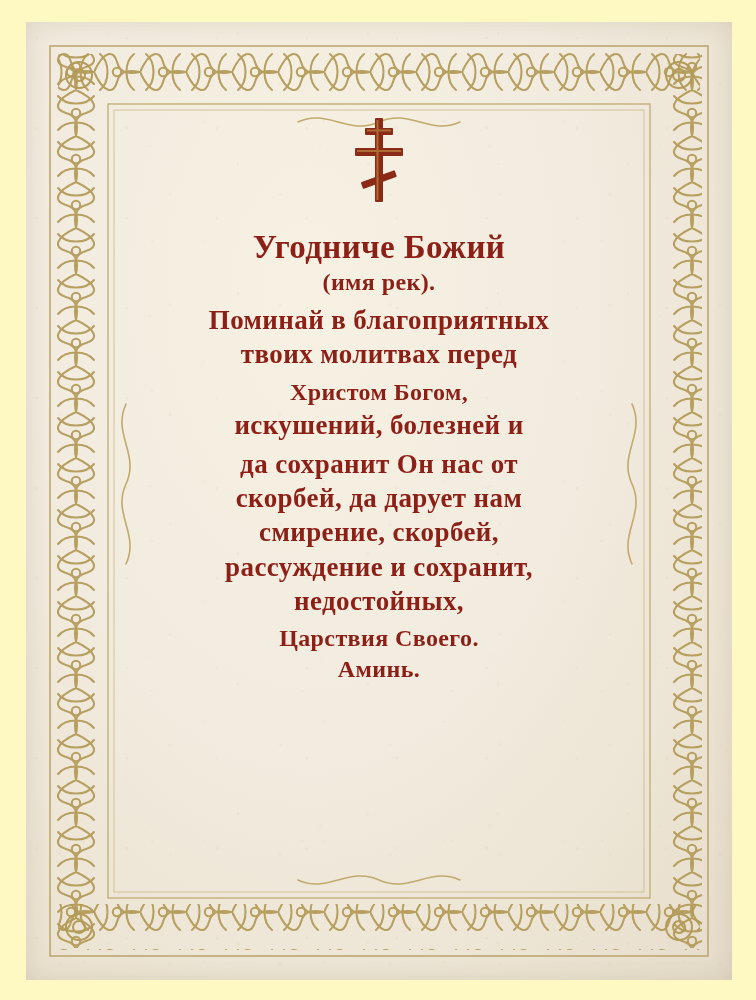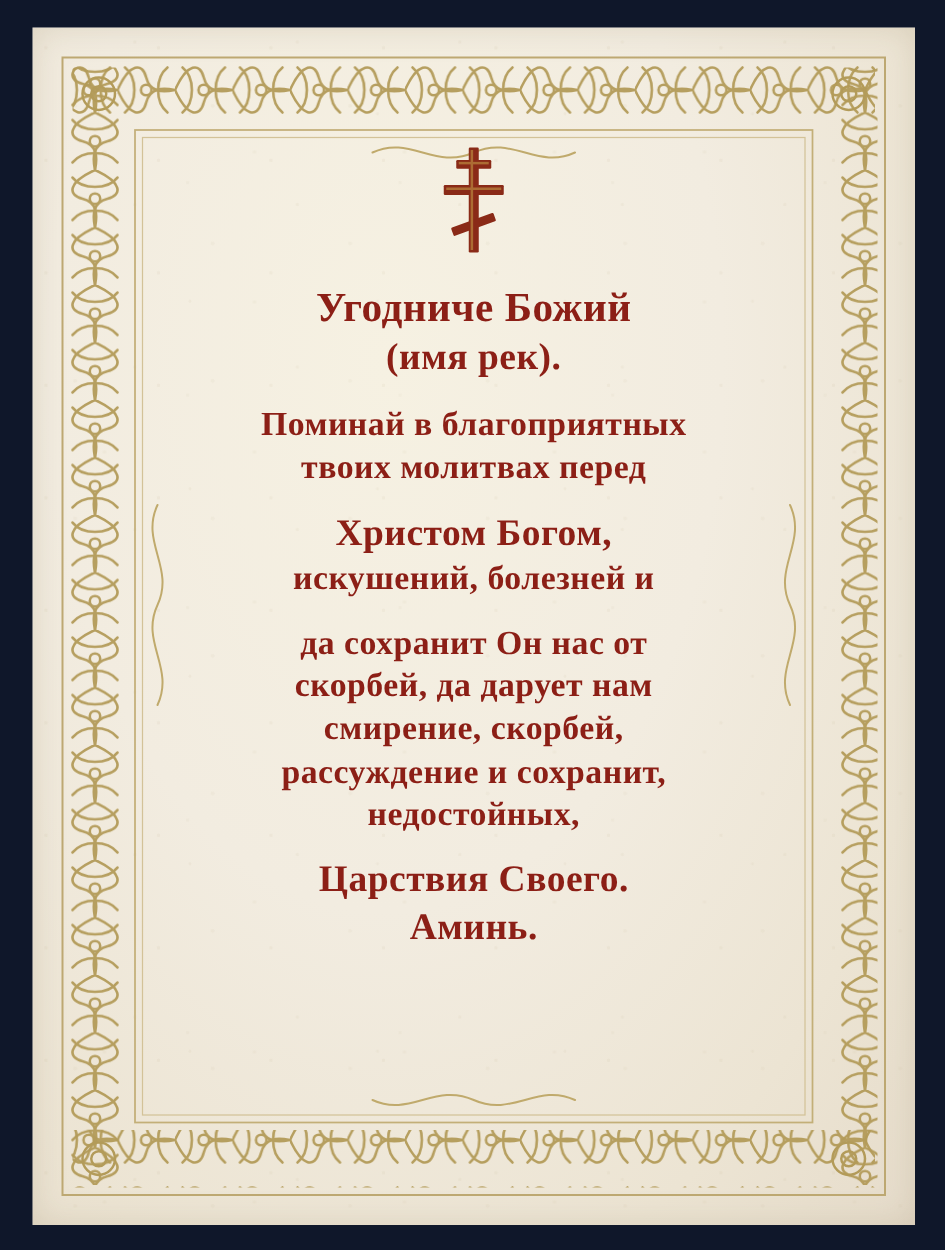--- a/index.html
+++ b/index.html
@@ -12,21 +12,21 @@
     height: 1000px;
     overflow: hidden;
     font-family: "Liberation Serif", serif;
   }
 
   #card-frame {
     position: absolute;
     left: 0; top: 0;
     width: 756px;
     height: 1000px;
-    background: #0f172a;
+    background: #fef9c3;
   }
 
   
   #card {
     position: absolute;
     left: 26px;
     top: 22px;
     width: 706px;
     height: 958px;
     background:
@@ -79,24 +79,24 @@
   .prayer-line {
     font-family: "Liberation Serif", serif;
     font-weight: bold;
     color: #8c1f16;
     letter-spacing: 0.4px;
     line-height: 1.16;
     margin: 0 0 3px 0;
     white-space: nowrap;
   }
   .sz-xl { font-size: 33px; }
-  .sz-lg { font-size: 30px; }
+  .sz-lg { font-size: 24px; }
   .sz-md { font-size: 27px; }
 
-  .gap-top { margin-top: 20px; }
+  .gap-top { margin-top: 8px; }
 </style>
 </head>
 <body>
 
 <div id="card-frame">
   <div id="card">
 
     <div id="paper-texture"></div>
 
     <div id="border-ornament">

